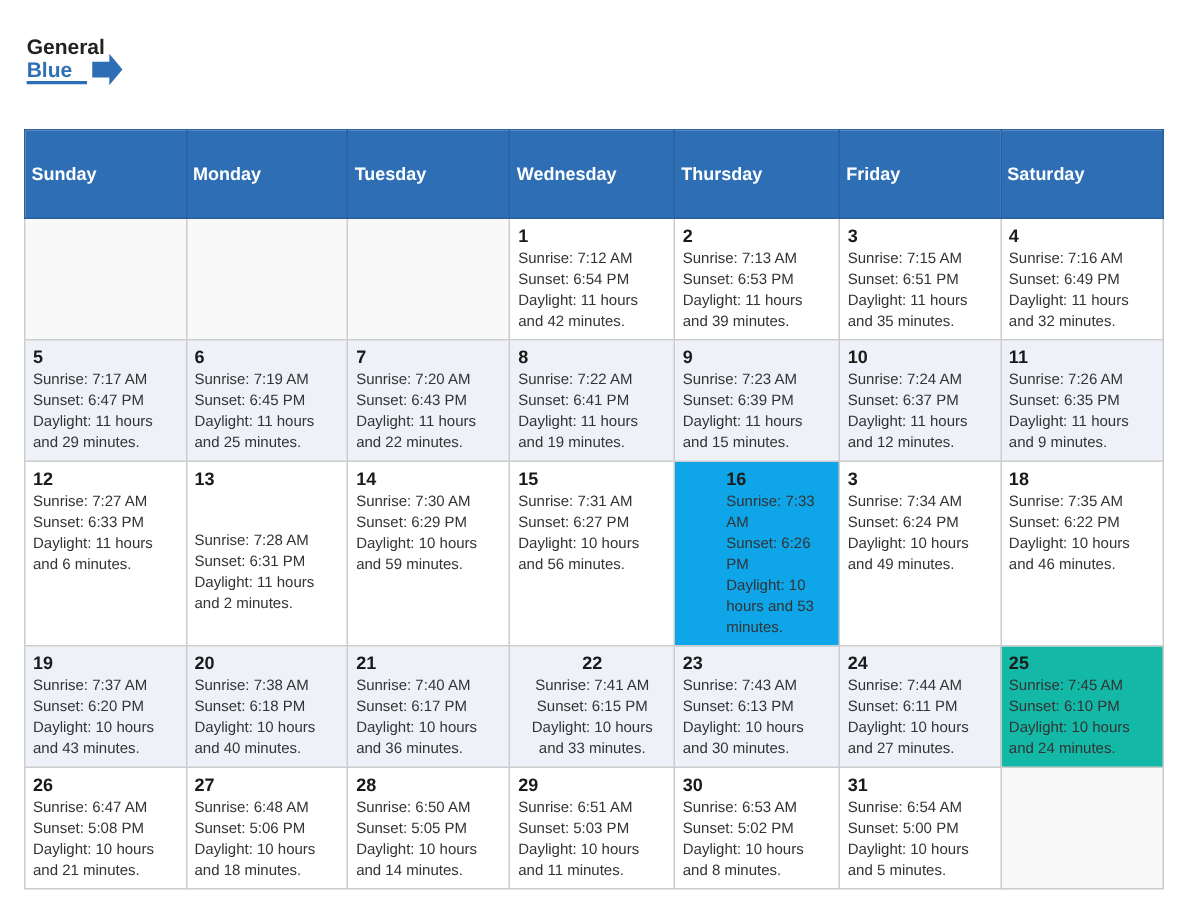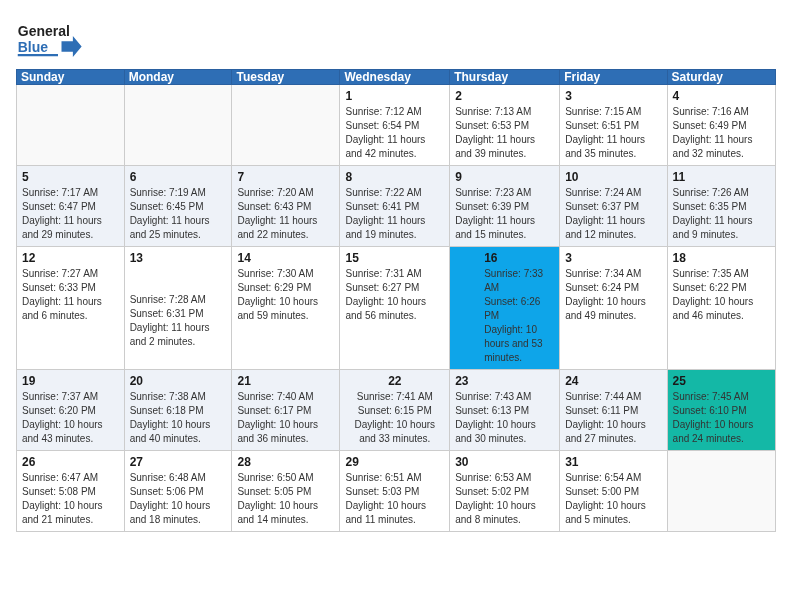--- a/index.html
+++ b/index.html
@@ -7,21 +7,21 @@
       font-family: Arial, sans-serif;
       background: #fff;
       width: 792px;
       min-height: 612px;
       padding: 16px;
     }
     .header {
       display: flex;
       justify-content: space-between;
       align-items: flex-end;
-      margin-bottom: 8px;
+      margin-bottom: 25px;
     }
     .title-block {
       text-align: right;
     }
     .month-title {
       font-size: 36px;
       font-weight: bold;
       color: #1a1a1a;
     }
     .location-title {
@@ -32,21 +32,21 @@
     .calendar {
       width: 100%;
       border-collapse: collapse;
       border: 1px solid #ccc;
     }
     .calendar th {
       background: #2e6eb5;
       color: #fff;
       font-size: 12px;
       font-weight: bold;
-      padding: 0 4px;
+      padding: 22px 4px;
       border: 1px solid #2a60a0;
       text-align: left;
     }
     .calendar td {
       vertical-align: top;
       border: 1px solid #ccc;
       padding: 4px 5px;
       width: 113px;
       min-height: 80px;
       font-size: 10px;

